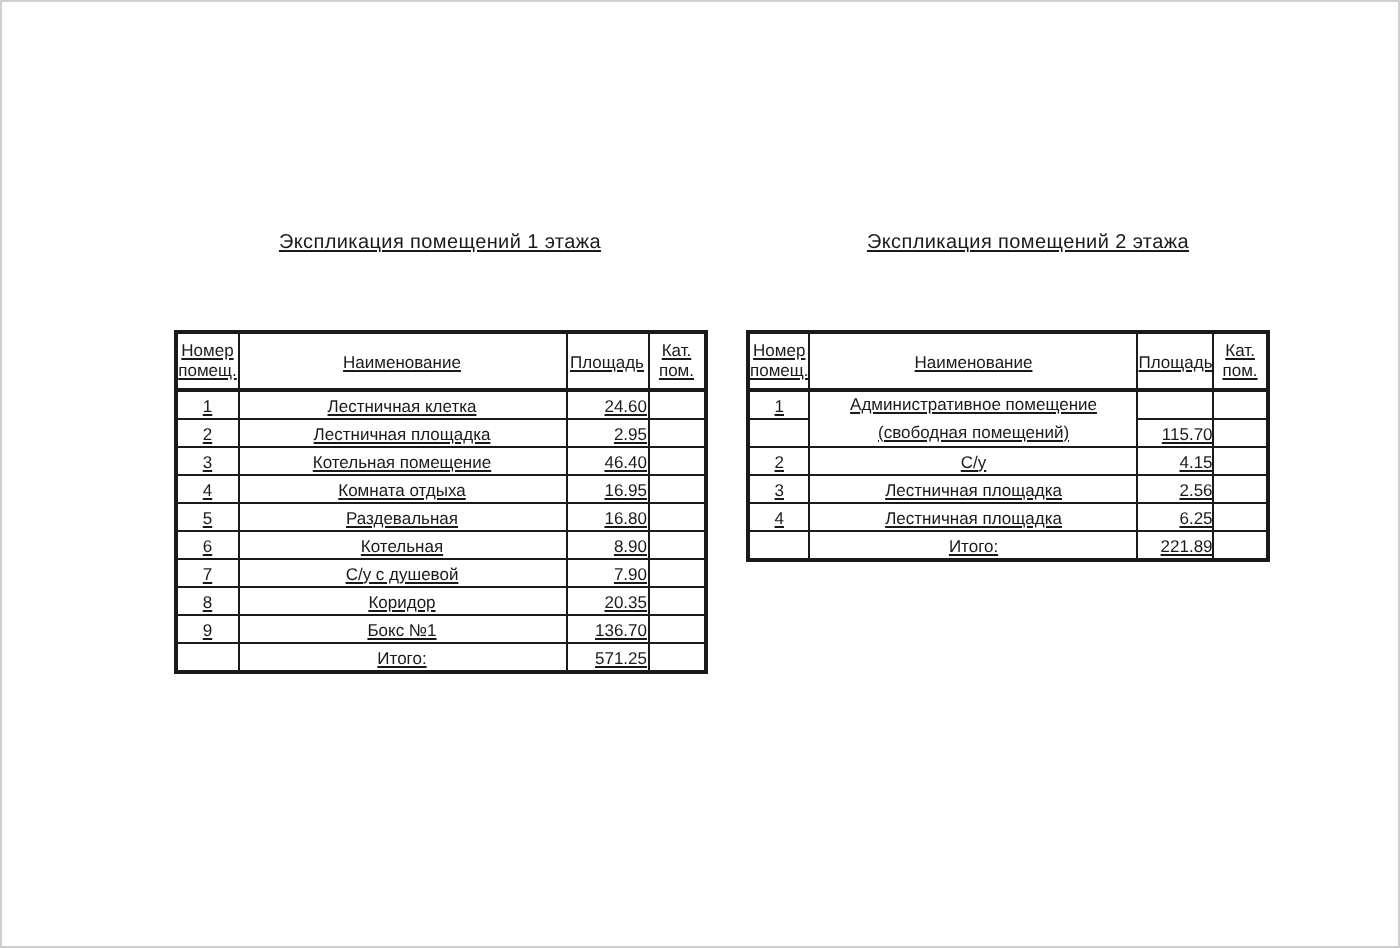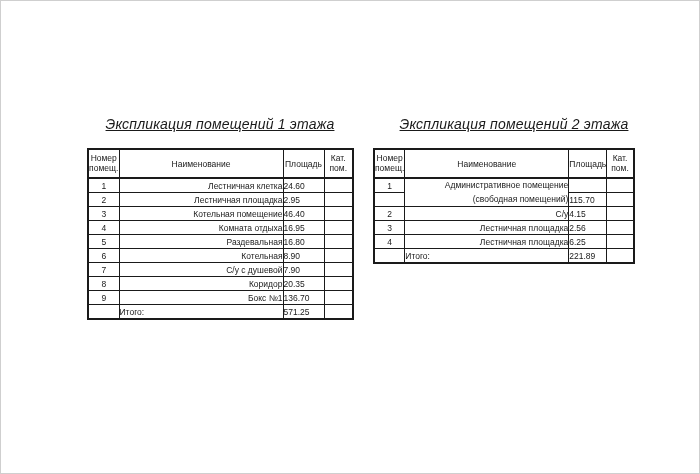--- a/index.html
+++ b/index.html
@@ -17,37 +17,37 @@
   }
   .sheet-border {
     position: absolute;
     inset: 0;
     border: 1px solid #cfcfcf;
     pointer-events: none;
   }
   .table-title {
     position: absolute;
     top: 116px;
-    font-size: 14px;
-    font-style: italic;
+    font-size: 10px;
     font-weight: 400;
     text-decoration: underline;
     text-align: center;
     letter-spacing: 0.2px;
     white-space: nowrap;
   }
   #title-floor1 { left: 87px;  width: 266px; }
   #title-floor2 { left: 384px; width: 260px; }
 
   table.exp-table {
     position: absolute;
-    top: 148px;
+    top: 165px;
     border-collapse: collapse;
     table-layout: fixed;
     border: 2px solid #1a1a1a;
+    text-decoration: underline;
   }
   #table-floor1 { left: 87px; }
   #table-floor2 { left: 373px; }
 
   table.exp-table td {
     border: 1px solid #1a1a1a;
     font-size: 8.5px;
     line-height: 10px;
     padding: 0;
     overflow: hidden;
@@ -55,30 +55,30 @@
     vertical-align: middle;
   }
   tr.header-row td {
     height: 27px;
     text-align: center;
     border-bottom: 2px solid #1a1a1a;
   }
   tr.data-row td { height: 13px; }
 
   td.c-num  { text-align: center; }
-  td.c-name { text-align: right; padding-left: 5px; }
-  td.c-area { text-align: left; }
+  td.c-name { text-align: center; padding-left: 5px; }
+  td.c-area { text-align: right; }
   td.c-cat  { text-align: center; }
 
   td.merged-name div {
     height: 13.5px;
     line-height: 13.5px;
   }
   td.total-label {
-    text-align: left;
+    text-align: center;
     padding-right: 4px;
   }
   .hdr-line { display: block; line-height: 9.5px; }
 </style>
 </head>
 <body>
 
 <div class="sheet-border"></div>
 
 <div class="table-title" id="title-floor1">Экспликация помещений 1 этажа</div>

